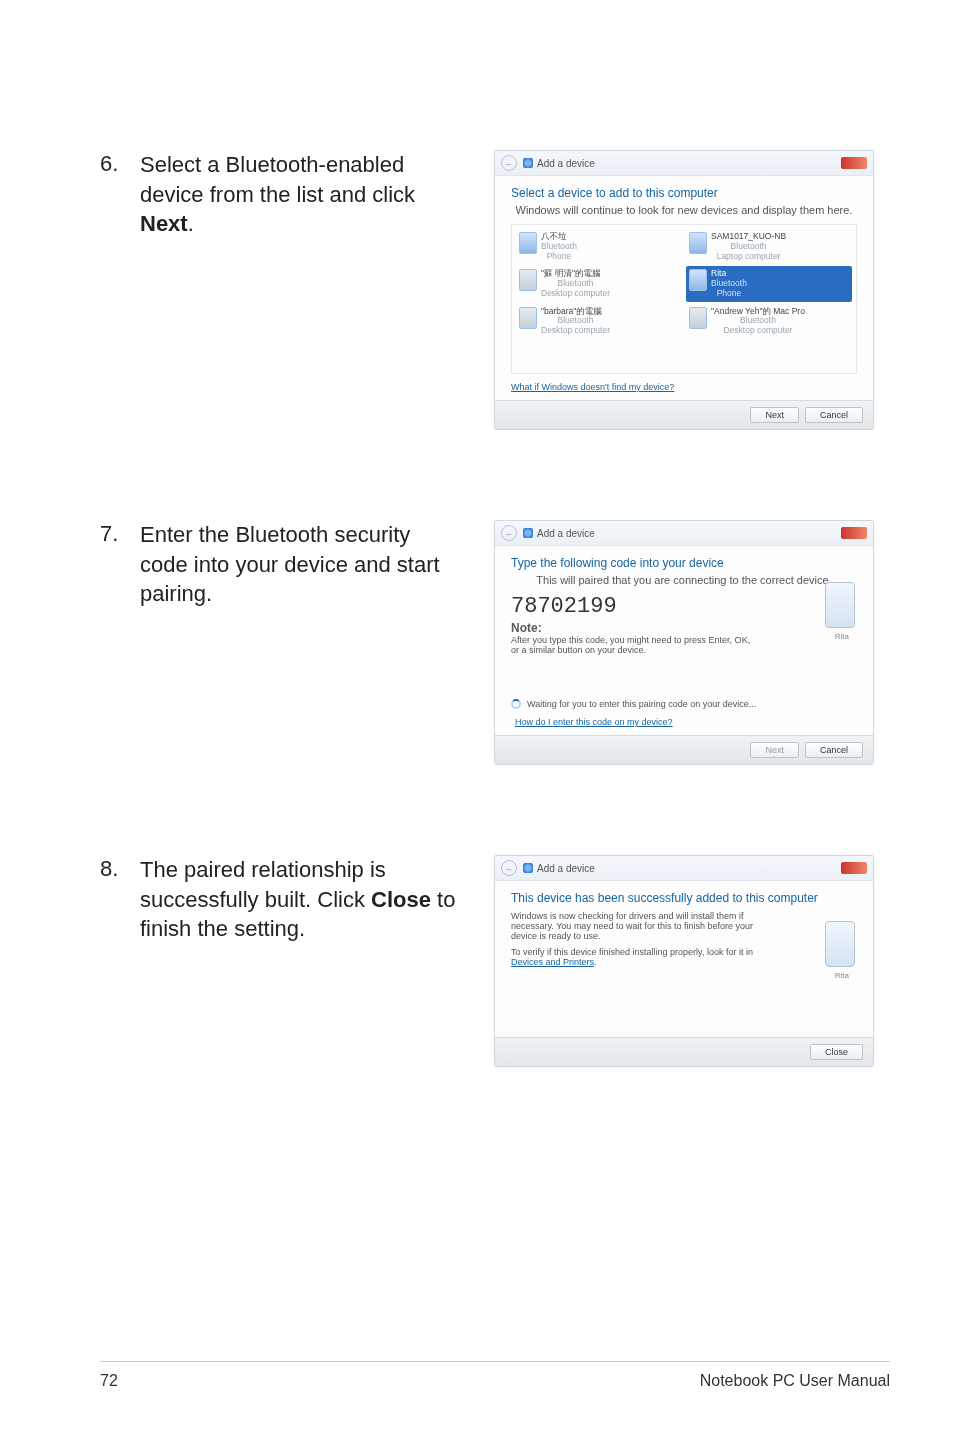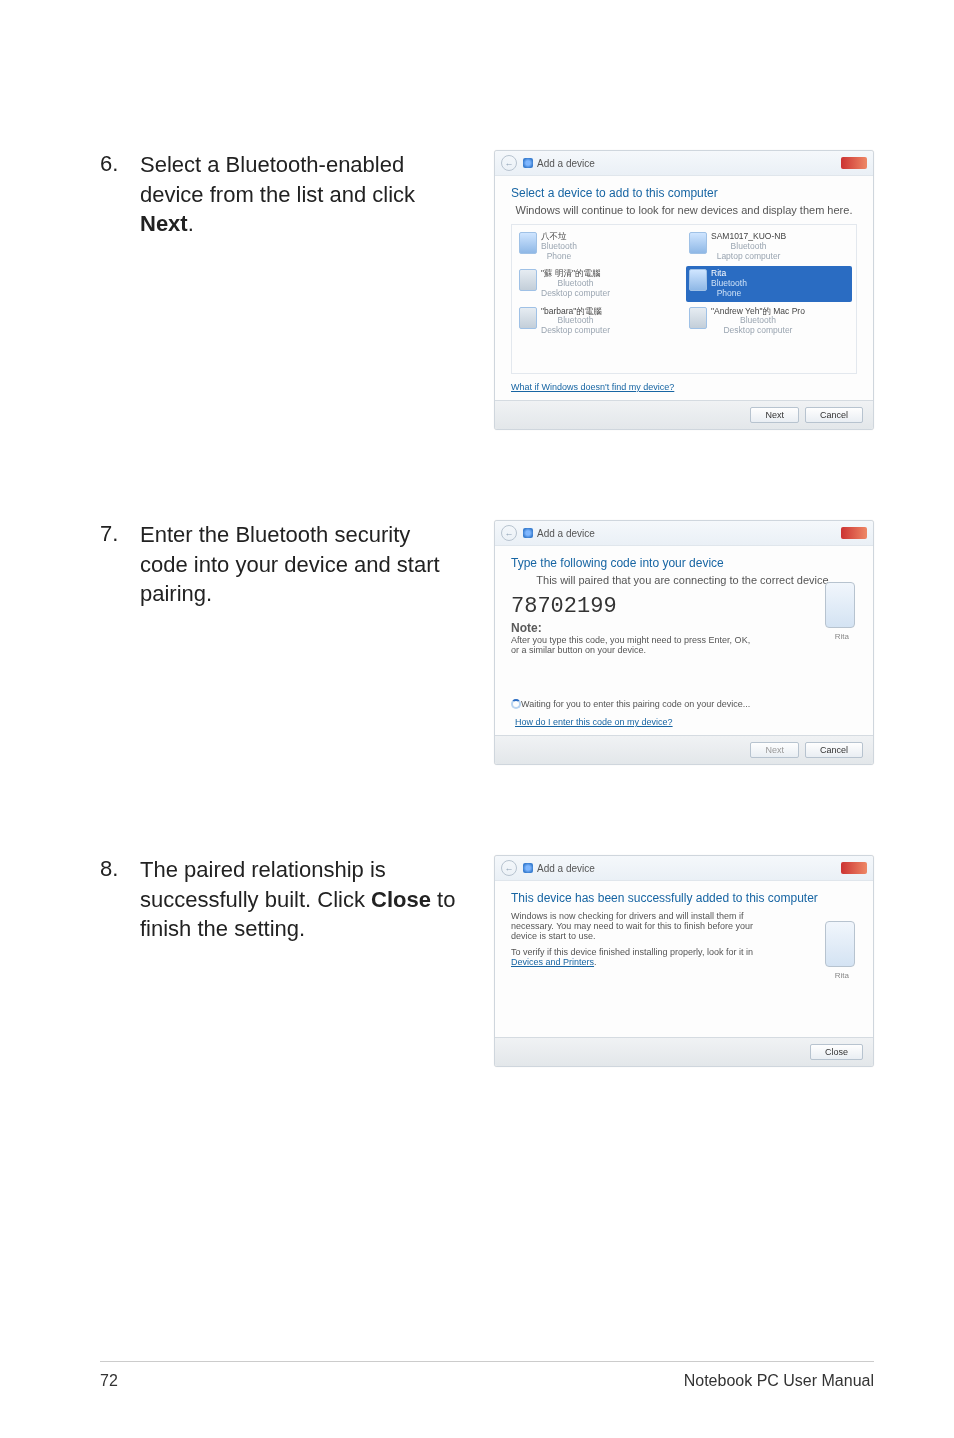--- a/index.html
+++ b/index.html
@@ -33,24 +33,24 @@
   .helplink { color:#1765a3; font-size:9px; margin:8px 16px; display:inline-block;text-align:right; }
   .underline { text-decoration: underline; }
   .btnbar { background:linear-gradient(#f0f2f4,#e3e7ea); border-top:1px solid #d5dbe1; padding:6px 10px; display:flex; justify-content:flex-end; gap:6px; }
   .btn { font-size:9px; padding:2px 14px; border:1px solid #b7c3cf; border-radius:2px; background:linear-gradient(#fefefe,#e9eef3); color:#333; }
   .btn.disabled { color:#999; }
   .code-big { font-size:22px; color:#333; margin:8px 0 2px 0;font-family:Liberation Mono, monospace; }
   .note-label { font-weight:bold; font-size:12px; }
   .note-text { font-size:9px; color:#555; max-width:240px; }
   .phone-thumb { width:30px; height:46px; border:1px solid #b7c3cf; border-radius:4px; background:linear-gradient(#f1f6fc,#d4e3f3); position:absolute; right:18px; }
   .phone-label { position:absolute; font-size:8px; color:#888; }
-  .spinner-row { display:flex; align-items:center; margin-top:44px; font-size:9px; color:#555;}
+  .spinner-row { display:flex; align-items:center; gap:6px; margin-top:44px; font-size:9px; color:#555;}
   .spinner { width:10px; height:10px; border:2px solid #b7d3f0; border-top-color:#2a6cc2; border-radius:50%; }
   .d3-body-pad { padding-bottom:70px; }
-  .footer { position:absolute; bottom:48px; left:100px; right:80px; border-top:1px solid #ccc; padding-top:10px; display:flex; justify-content:space-between; font-size:16px; color:#333; }
+  .footer { position:absolute; bottom:48px; left:100px; right:64px; border-top:1px solid #ccc; padding-top:10px; display:flex; justify-content:space-between; font-size:16px; color:#333; }
   .relpos { position: relative; }
 </style>
 </head>
 <body>
 
 <div class="page">
 
   <div class="step-row">
     <div class="step-num">6.</div>
     <div class="step-text">
@@ -171,21 +171,21 @@
     <div class="dialog-col">
       <div class="dialog">
         <div class="titlebar">
           <div class="back-circle">←</div>
           <div class="title-icon"></div>
           <div class="titlebar-text">Add a device</div>
           <div class="win-buttons"></div>
         </div>
         <div class="d-body relpos d3-body-pad">
           <div class="heading-link">This device has been successfully added to this computer</div>
-          <div class="note-text" style="max-width:250px; margin-top:6px;">Windows is now checking for drivers and will install them if necessary. You may need to wait for this to finish before your device is start to use.</div>
+          <div class="note-text" style="max-width:250px; margin-top:6px;">Windows is now checking for drivers and will install them if necessary. You may need to wait for this to finish before your device is ready to use.</div>
           <div class="note-text" style="max-width:250px; margin-top:6px;">
             <span>To verify if this device finished installing properly, look for it in </span><a class="underline" style="color:#1765a3;">Devices and Printers</a><span>.</span>
           </div>
           <div class="phone-thumb" style="top:40px;"></div>
           <div class="phone-label" style="top:90px; right:24px;">Rita</div>
         </div>
         <div class="btnbar">
           <button class="btn">Close</button>
         </div>
       </div>

